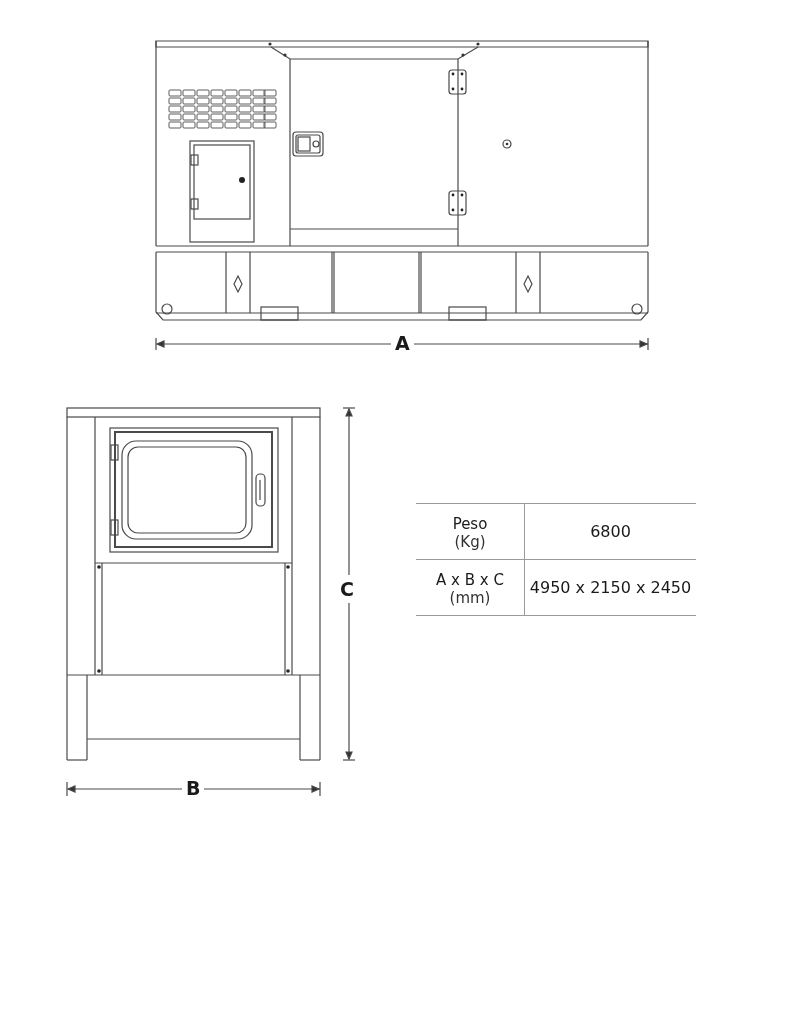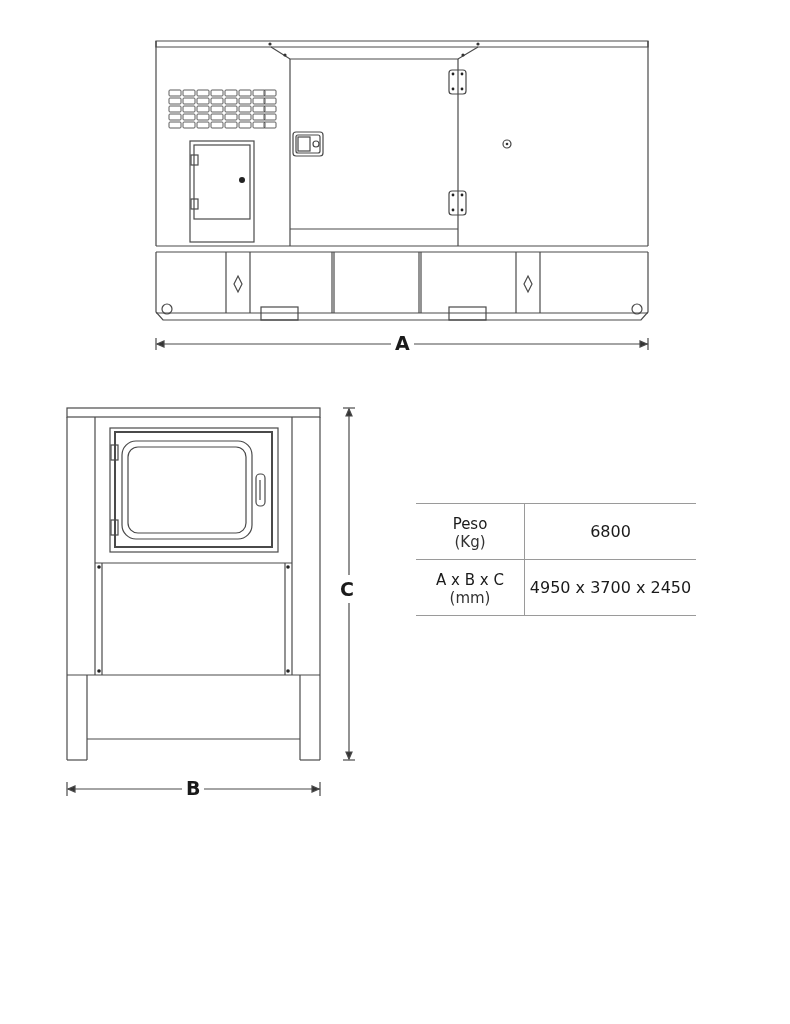--- a/index.html
+++ b/index.html
@@ -211,17 +211,17 @@
     <td>
       <span class="val">6800</span>
     </td>
   </tr>
   <tr>
     <td class="label">
       <span class="lbl-main">A x B x C</span>
       <span class="lbl-unit">(mm)</span>
     </td>
     <td>
-      <span class="val">4950 x 3700 x 2450</span>
+      <span class="val">4950 x 2150 x 2450</span>
     </td>
   </tr>
 </tbody>
   </table>
 
 </body></html>

